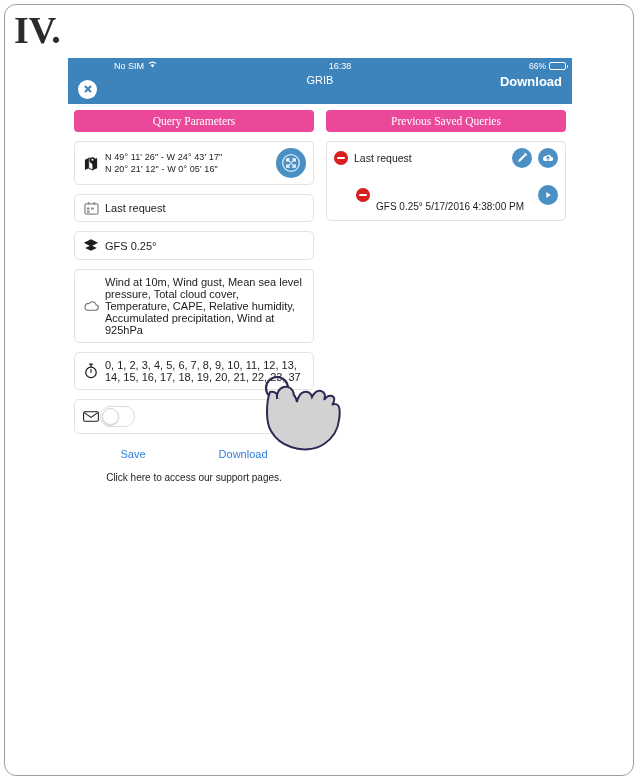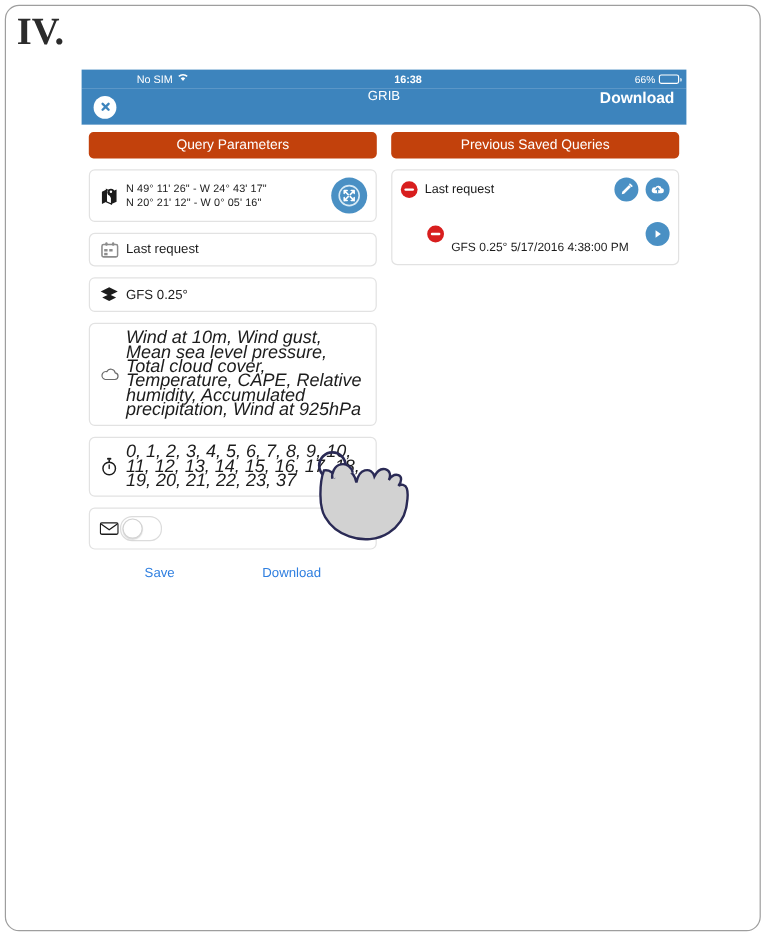--- a/index.html
+++ b/index.html
@@ -27,21 +27,21 @@
     background: #ffffff;
     box-sizing: border-box;
   }
 
   .figure-label {
     position: absolute;
     left: 14px;
     top: 8px;
     font-family: "Liberation Serif", serif;
     font-weight: bold;
-    font-size: 32px;
+    font-size: 38px;
     color: #2b2b2b;
     letter-spacing: 0px;
   }
 
   
   .device {
     position: absolute;
     left: 68px;
     top: 58px;
     width: 504px;
@@ -53,21 +53,21 @@
     height: 16px;
     background: #3d84bd;
     color: #ffffff;
     display: flex;
     align-items: center;
     font-size: 9px;
     padding: 0 6px;
     box-sizing: border-box;
   }
   .sb-left { display: flex; align-items: flex-start; gap: 4px; flex: 1; padding-left: 40px; }
-  .sb-center { flex: 0 0 auto; font-weight: bold; font-size: 9px; }
+  .sb-center { flex: 0 0 auto; font-weight: normal; font-size: 9px; }
   .sb-right { flex: 1; display: flex; align-items: center; justify-content: flex-end; gap: 3px; font-weight: normal; font-size: 8.5px;}
   .wifi-icon { display:inline-block; width: 9px; height: 7px; position: relative; }
   .wifi-icon svg { display:block; }
   .battery {
     width: 17px; height: 8px; border: 1px solid #ffffff; border-radius: 2px;
     position: relative; box-sizing: border-box; padding: 1px;
   }
   .battery:after {
     content: ""; position: absolute; right: -3px; top: 2px;
     width: 1.5px; height: 3px; background: #ffffff; border-radius: 0 1px 1px 0;
@@ -103,27 +103,28 @@
   .screen-body {
     background: #ffffff;
     padding: 6px 6px 10px 6px;
     display: flex;
     gap: 12px;
     box-sizing: border-box;
   }
   .col { width: 240px; }
 
   .tab-header {
-    background: #c2410c;
+    background: #ec4899;
     color: #ffffff;
     font-size: 11.5px;
     text-align: center;
     padding: 5px 14px;
     border-radius: 4px;
     cursor: pointer;
+    font-family: Liberation Serif, serif;
   }
 
   
   .card {
     background: #ffffff;
     border: 1px solid #e2e2e2;
     border-radius: 5px;
     margin-top: 9px;
     display: flex;
     align-items: center;
@@ -139,21 +140,21 @@
     justify-content: center;
     color: #1c1c1c;
   }
   .card .txt {
     flex: 1;
     font-size: 11px;
     color: #1c1c1c;
     line-height: 14px;
     padding-left: 5px;
   }
-  .card .txt.small { font-size: 15px; line-height: 12px; font-style: italic; }
+  .card .txt.small { font-size: 11px; line-height: 12px; }
   .card .txt.mono-ish { font-size: 9px; line-height: 12px; letter-spacing: 0.1px;}
 
   .round-btn {
     width: 30px; height: 30px; border-radius: 50%;
     background: #4a90c4;
     display: flex; align-items: center; justify-content: center;
     flex: 0 0 30px;
     cursor: pointer;
   }
   .round-btn.small { width: 20px; height: 20px; flex: 0 0 20px; }
@@ -354,20 +355,21 @@
         <div class="toggle">
           <div class="knob"></div>
         </div>
       </div>
 
       <div class="actions">
         <div class="link">Save</div>
         <div class="link">Download</div>
       </div>
 
+      <div class="support-text">Click here to access our support pages.</div>
     </div>
 
     <div class="col">
       <div class="tab-header">Previous Saved Queries</div>
 
       <div class="saved-card">
         <div class="saved-row">
           <div class="minus-badge"></div>
           <div class="saved-title">Last request</div>
           <div class="round-btn small">

